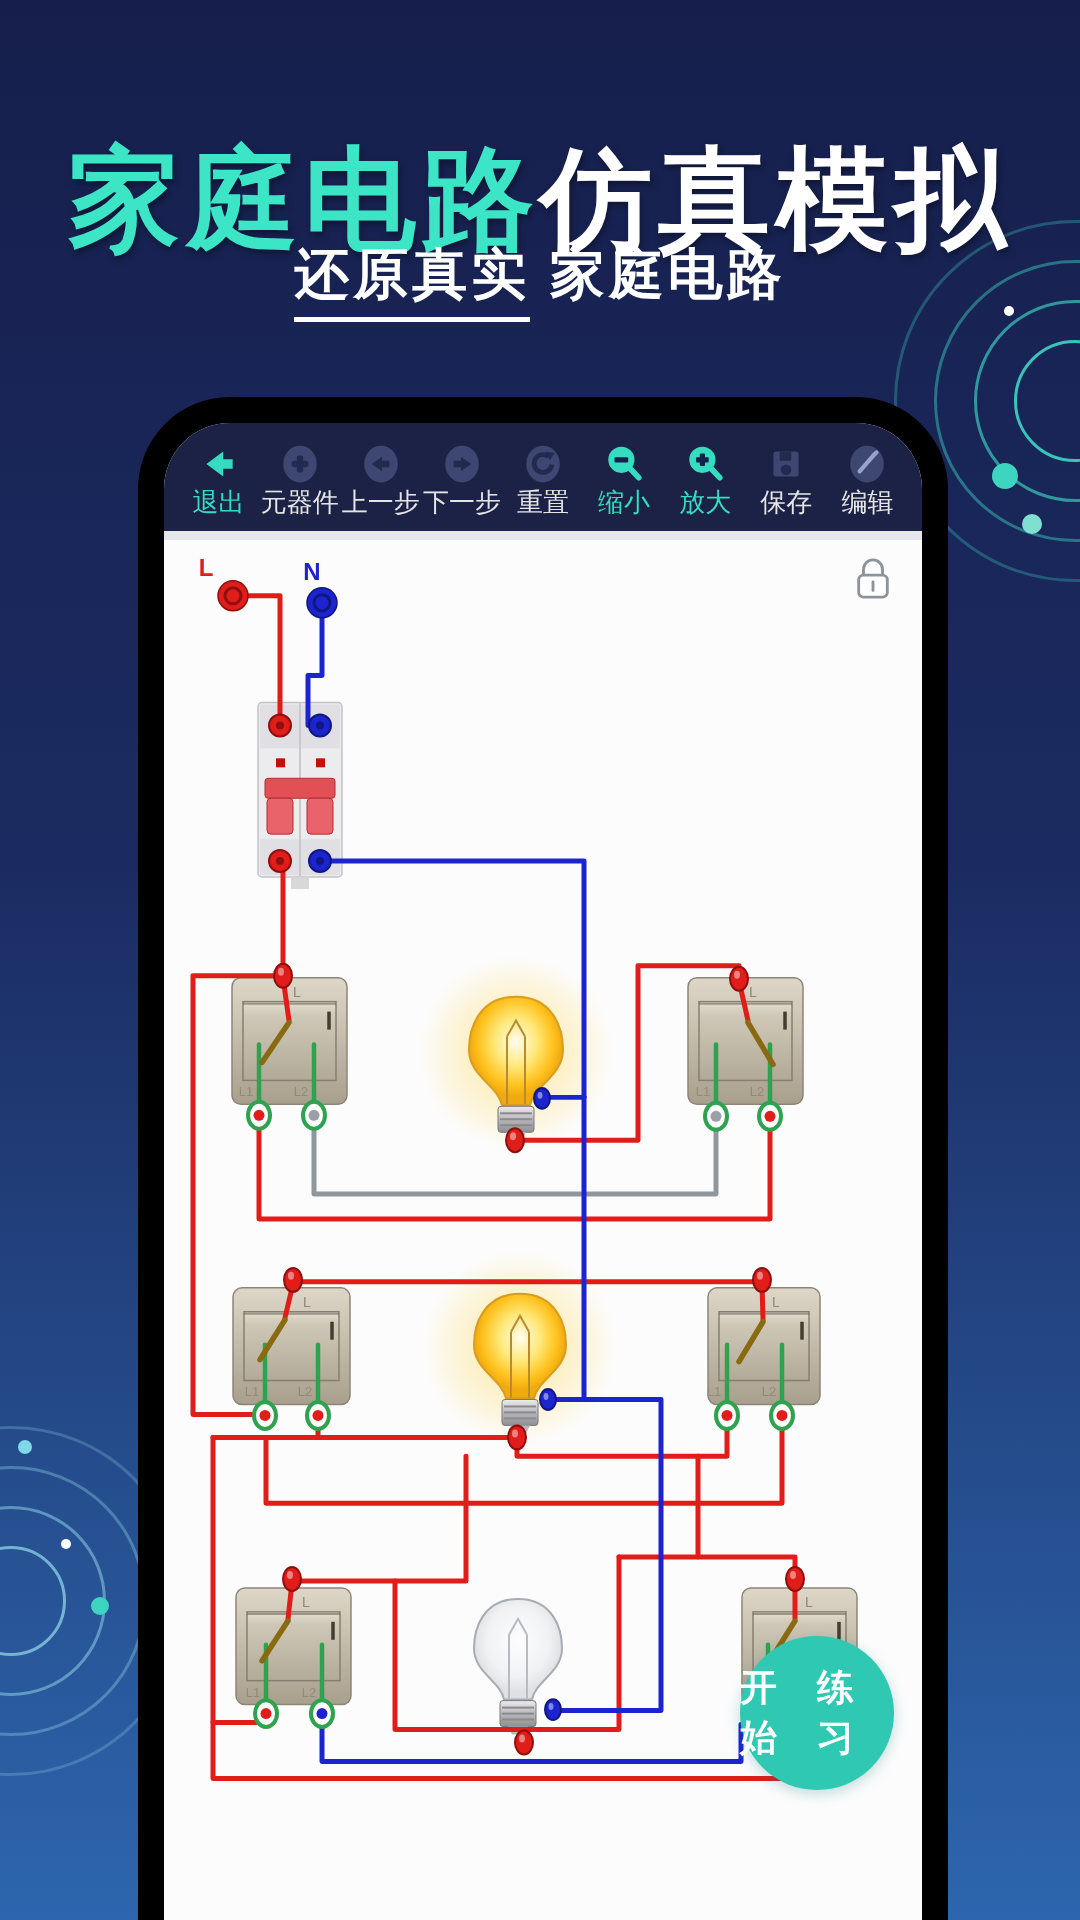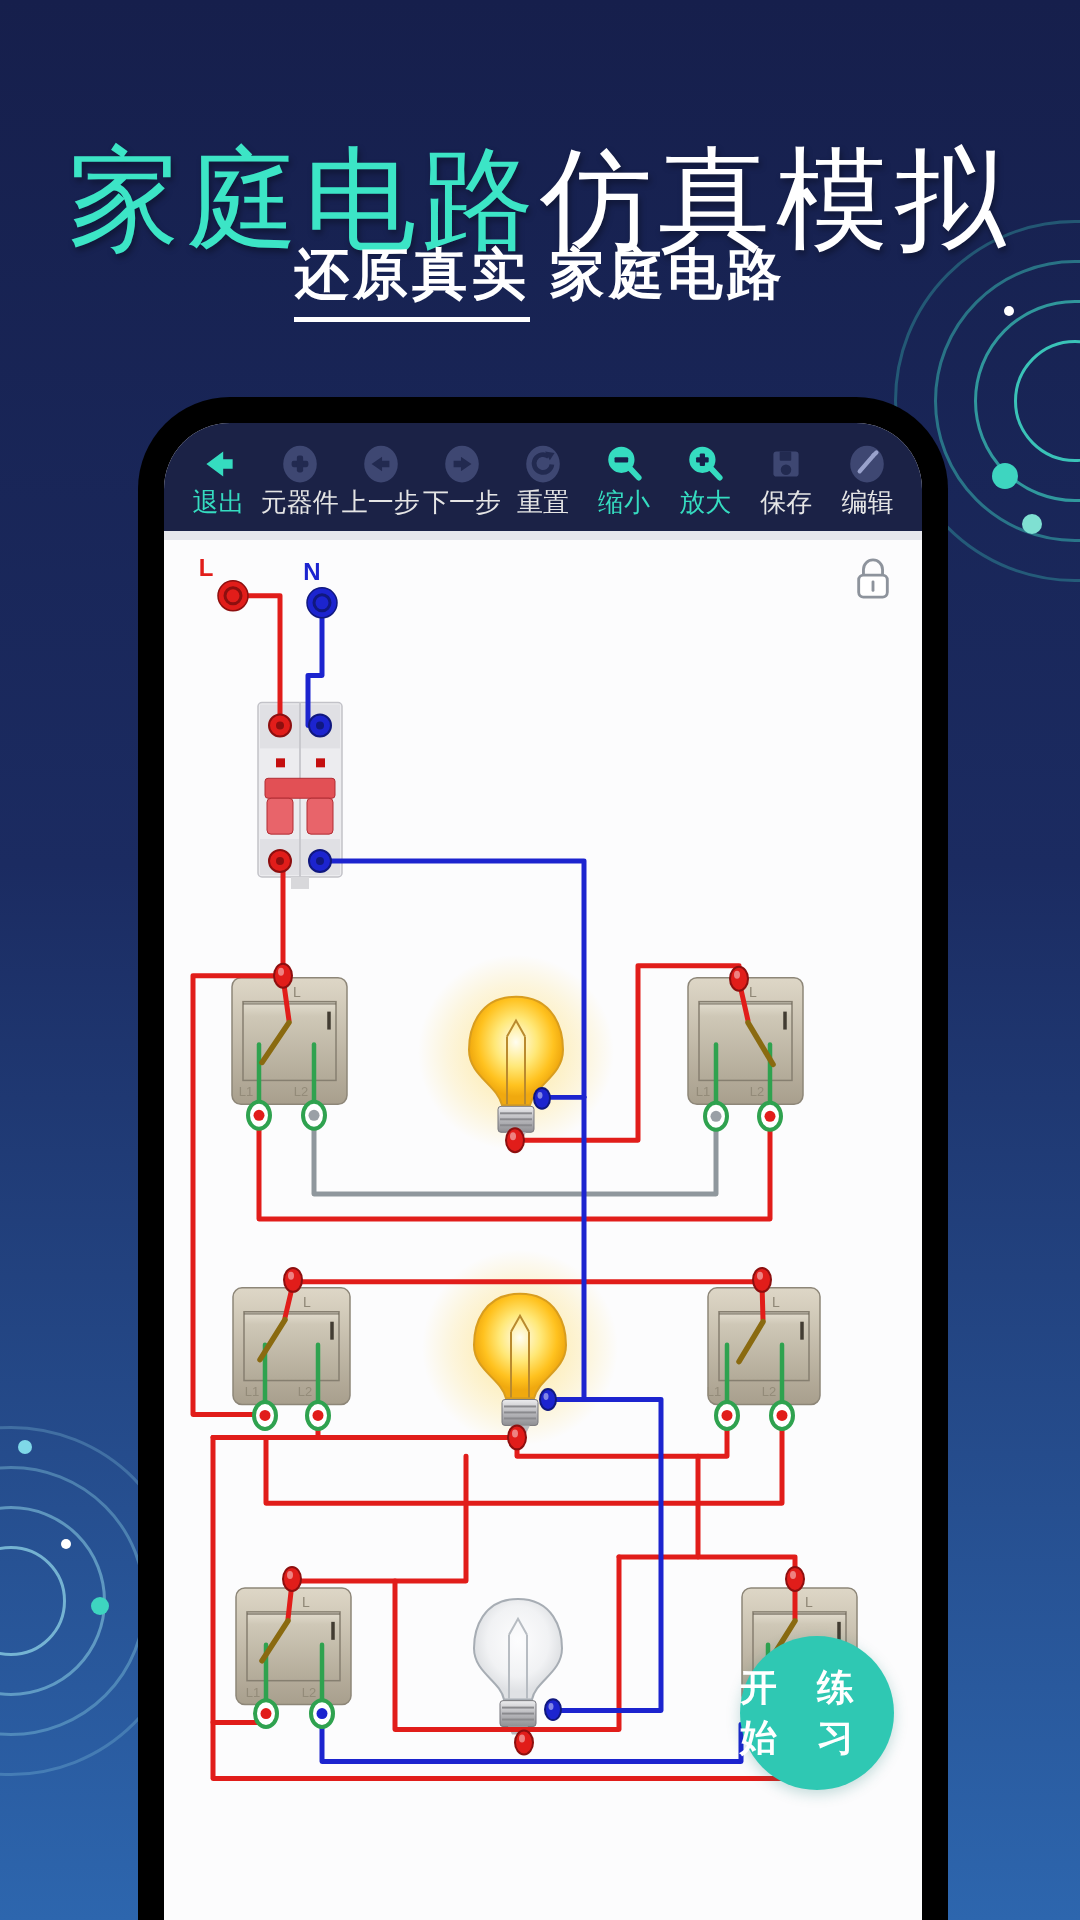--- a/index.html
+++ b/index.html
@@ -4,21 +4,21 @@
 <style>
   html,body{margin:0;padding:0;background:#10183a;}
   #stage{position:relative;width:1080px;height:1920px;overflow:hidden;
          background:linear-gradient(180deg,#161f4c 0%,#1b2b61 45%,#2d66ae 100%);
          font-family:"Liberation Sans","DejaVu Sans",sans-serif;}
   
   .ring{position:absolute;border-radius:50%;pointer-events:none;}
   .dot{position:absolute;border-radius:50%;pointer-events:none;}
   
   #hero-title{position:absolute;top:58px;left:0;width:100%;text-align:center;
-      font-size:112px;font-weight:400;letter-spacing:6px;line-height:1.2;
+      font-size:112px;font-weight:700;letter-spacing:6px;line-height:1.2;
       text-shadow:2px 4px 6px rgba(0,0,0,.35);white-space:nowrap;}
   #hero-title .hl{color:#3ce5c6;}
   #hero-title .rest{color:#ffffff;}
   #hero-sub{position:absolute;top:238px;left:0;width:100%;text-align:center;
       font-size:55px;font-weight:700;color:#fff;letter-spacing:4px;}
   #hero-sub .und{border-bottom:5px solid #fff;padding-bottom:12px;}
   
   #phone{position:absolute;left:138px;top:397px;width:810px;height:1523px;
       background:#000;border-radius:92px 92px 0 0;padding:26px 26px 0 26px;box-sizing:border-box;}
   #screen{width:100%;height:100%;border-radius:66px 66px 0 0;overflow:hidden;

